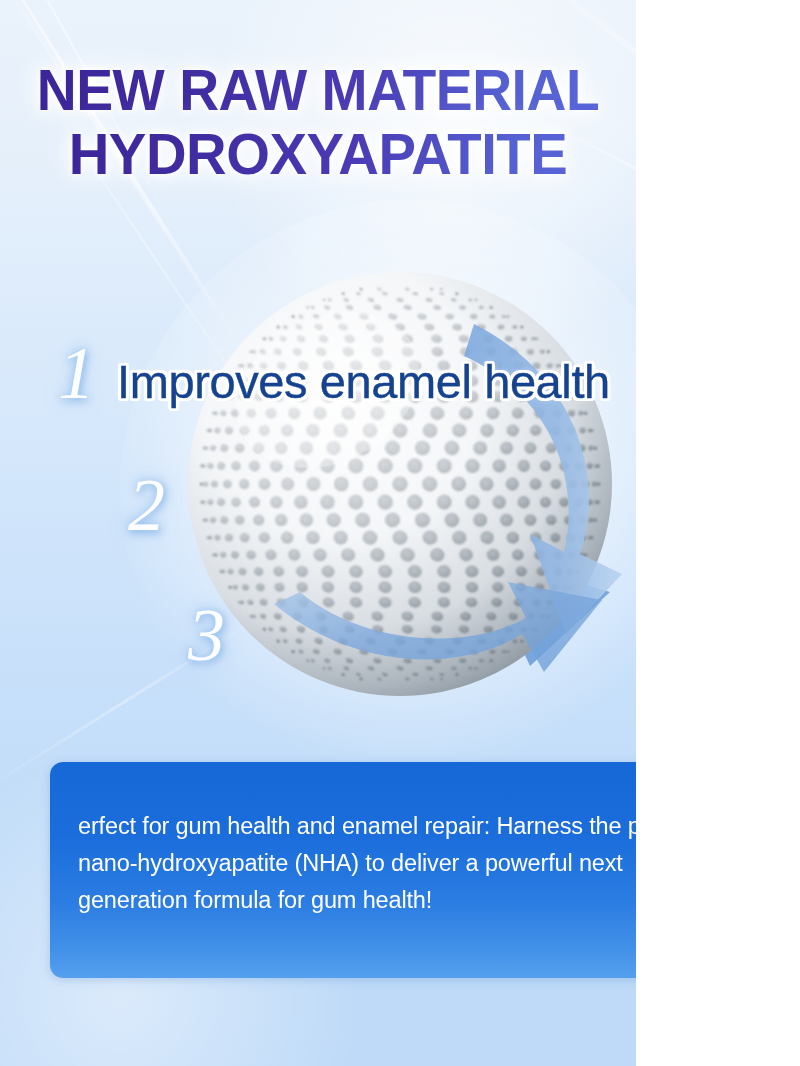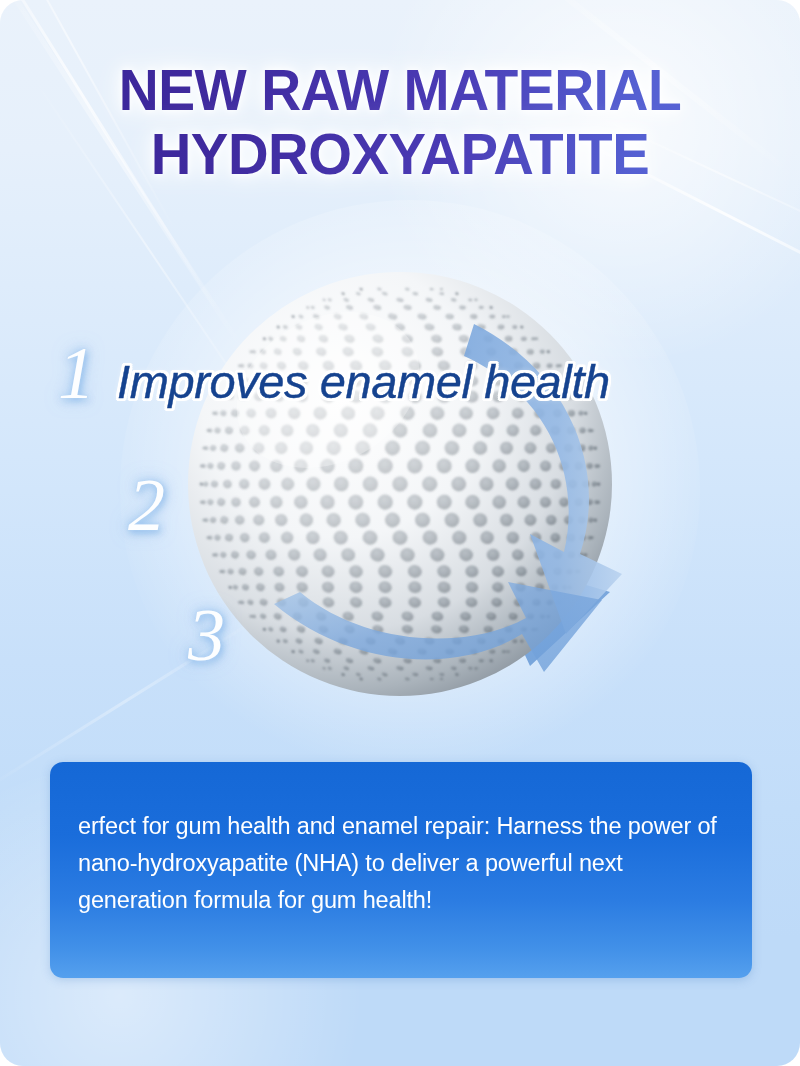--- a/index.html
+++ b/index.html
@@ -8,34 +8,33 @@
   }
   body {
     width: 800px;
     height: 1066px;
     overflow: hidden;
     font-family: "Liberation Sans", sans-serif;
   }
 
   #poster {
     position: relative;
-    width: 800px;
+    width: 636px;
     height: 1066px;
     overflow: hidden;
     background:
       linear-gradient(to bottom,
         #eaf2fb 0%,
         #e6f0fb 14%,
         #dcebfb 30%,
         #d2e6fb 46%,
         #c8e0fa 62%,
         #c2ddf9 76%,
         #bedaf8 88%,
         #bedaf8 100%);
-    border-radius: 23px;
   }
 
   
   .glow-center {
     position: absolute;
     left: 120px;
     top: 200px;
     width: 580px;
     height: 580px;
     border-radius: 50%;
@@ -147,21 +146,20 @@
     color: #fdfeff;
     text-shadow:
        0 0 2px rgba(180,212,245,0.95),
        0 0 8px rgba(150,195,240,0.85),
        0 0 18px rgba(130,180,235,0.6),
        2px 3px 6px rgba(110,165,225,0.5);
     margin-right: 22px;
   }
   .benefit-text {
     font-family: "Liberation Sans", sans-serif;
-    font-style: italic;
     font-weight: normal;
     font-size: 47px;
     line-height: 1;
     letter-spacing: -0.4px;
     color: #16438f;
     -webkit-text-stroke: 0.4px #16438f;
     text-shadow:
       -2px -2px 0 #ffffff,  2px -2px 0 #ffffff,
       -2px  2px 0 #ffffff,  2px  2px 0 #ffffff,
       -3px  0   0 #ffffff,  3px  0   0 #ffffff,

